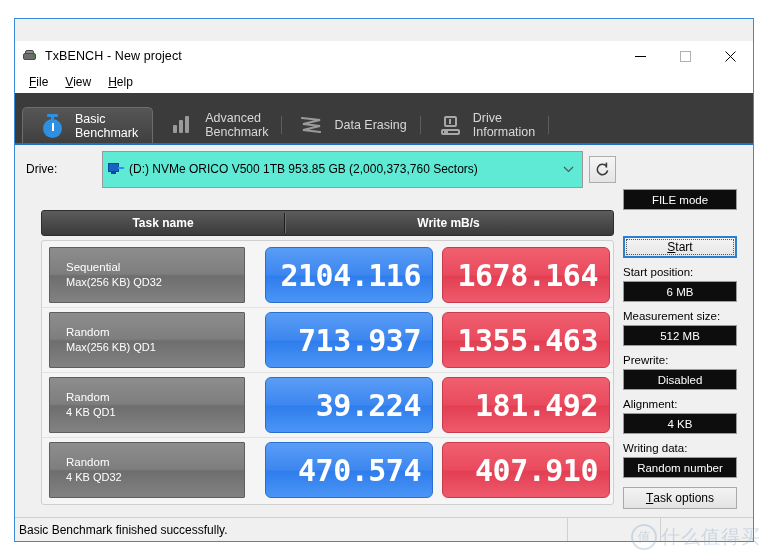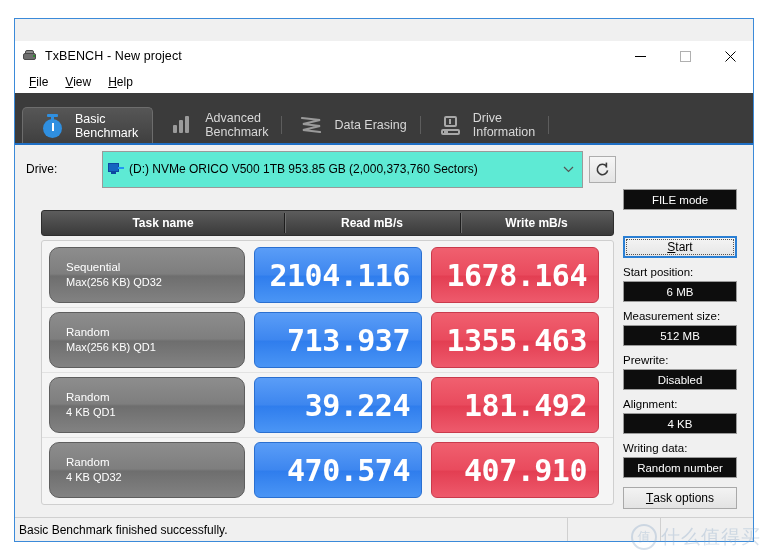--- a/index.html
+++ b/index.html
@@ -366,21 +366,21 @@
     padding: 4px 7px;
     box-sizing: border-box;
   }
   .res-row + .res-row { border-top: 1px solid #e2e2e2; }
   .cell-task {
     width: 196px;
     height: 56px;
     flex: none;
     background: linear-gradient(to bottom, #8d8d8d 0%, #7e7e7e 48%, #6e6e6e 52%, #828282 100%);
     border: 1px solid #5e5e5e;
-    border-radius: 10px;
+    border-radius: 1px;
     box-sizing: border-box;
     display: flex;
     flex-direction: column;
     justify-content: center;
     padding-left: 16px;
     color: #ffffff;
     font-size: 11.5px;
     line-height: 15px;
   }
   .cell-task .tn-sub { font-size: 11px; }
@@ -394,21 +394,21 @@
     justify-content: flex-end;
     padding-right: 11px;
     font-family: "DejaVu Sans Mono", monospace;
     font-size: 30px;
     font-weight: bold;
     color: #ffffff;
     letter-spacing: -0.5px;
   }
   .cell-read {
     width: 168px;
-    margin-left: 9px;
+    margin-left: 20px;
     background: linear-gradient(to bottom, #5a9df7 0%, #3d86ef 50%, #2f7ded 52%, #4a95f5 100%);
     border: 1px solid #2a6fd0;
   }
   .cell-write {
     width: 168px;
     margin-left: 9px;
     background: linear-gradient(to bottom, #f0606f 0%, #e94a5d 50%, #e33e52 52%, #ee5a6c 100%);
     border: 1px solid #c93a4c;
   }
 
@@ -615,21 +615,20 @@
           <svg width="17" height="17" viewBox="0 0 17 17">
             <path d="M12.5 5.2 A5.2 5.2 0 1 0 13.6 9.4" fill="none" stroke="#3a3a3a" stroke-width="1.6"></path>
             <rect x="11.6" y="1.6" width="1.6" height="5" fill="#3a3a3a"></rect>
           </svg>
         </div>
       </div>
 
       <div class="results">
         <div class="res-header">
           <div class="col col-task">Task name</div>
-          <div class="col col-read">Read mB/s</div>
           <div class="col col-write">Write mB/s</div>
         </div>
         <div class="res-rows">
 
           <div class="res-row">
             <div class="cell-task">
               <div>Sequential</div>
               <div class="tn-sub">Max(256 KB) QD32</div>
             </div>
             <div class="cell-val cell-read">2104.116</div>

